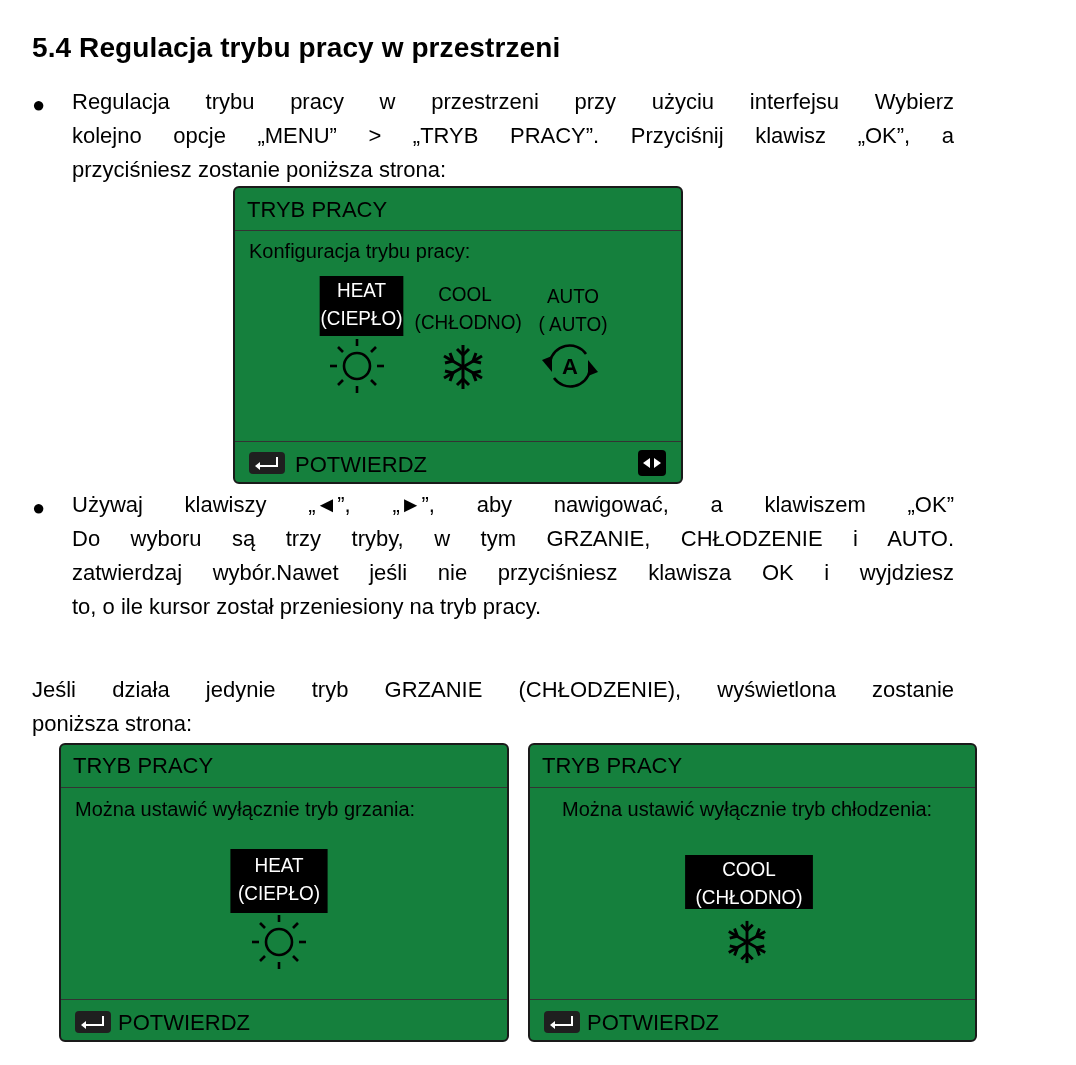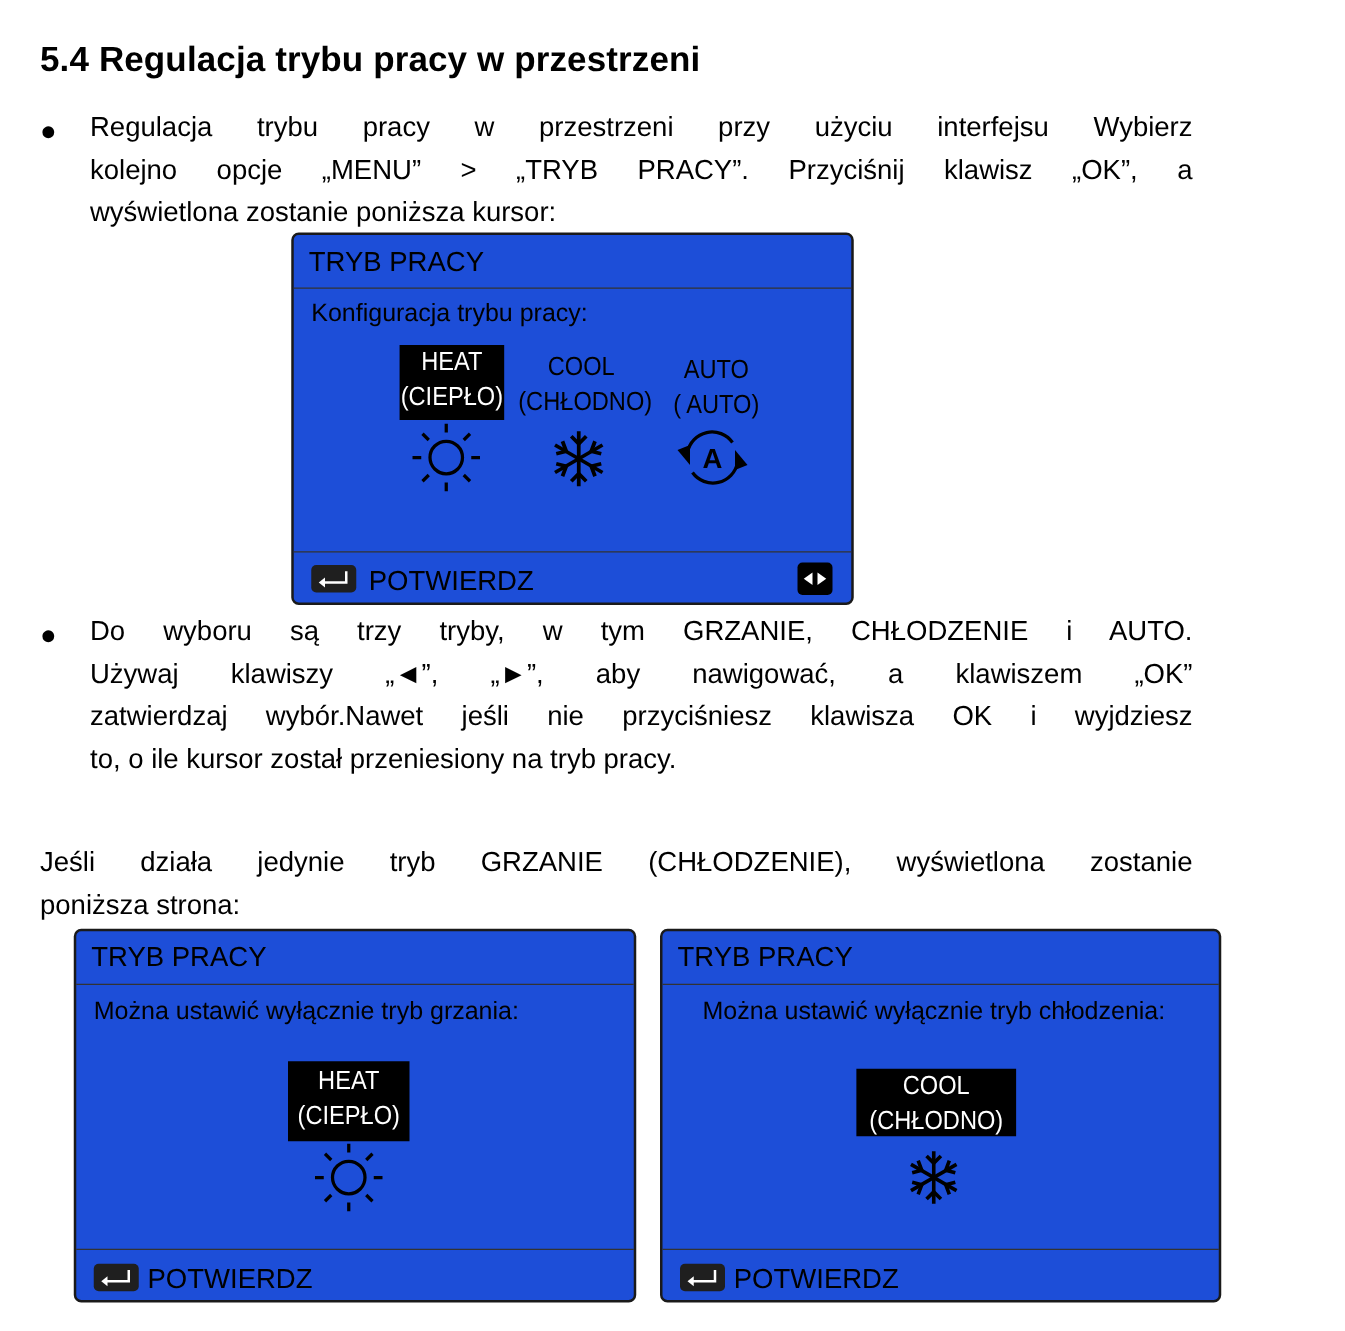--- a/index.html
+++ b/index.html
@@ -5,41 +5,41 @@
   html, body { margin:0; padding:0; background:#ffffff; }
   body { width:1076px; height:1065px; position:relative; overflow:hidden;
          font-family:"Liberation Sans", sans-serif; color:#000; }
   .abs { position:absolute; }
   .h1 { left:32px; top:32px; font-size:28px; font-weight:bold; letter-spacing:0.1px; white-space:nowrap; }
   .para { font-size:22px; line-height:34px; }
   .bullet { left:32px; font-size:22px; }
   .line { white-space:nowrap; display:block; }
   .jl { display:block; text-align:justify; text-align-last:justify; }
 
-  .screen { position:absolute; border:2px solid #1a1a1a; border-radius:6px; background:#1d4ed8; box-sizing:border-box; }
+  .screen { position:absolute; border:2px solid #1a1a1a; border-radius:6px; background:#15803d; box-sizing:border-box; }
   .scr-title { position:absolute; left:12px; font-size:22px; white-space:nowrap; }
   .divider { position:absolute; left:0; right:0; height:0; border-top:1.5px solid #333; }
   .scr-sub { position:absolute; font-size:20px; white-space:nowrap; }
   .mode { position:absolute; text-align:center; font-size:21px; line-height:28px; white-space:nowrap; transform:scaleX(0.9); transform-origin:center; }
   .sel { background:#000; color:#fff; }
   .icon { position:absolute; }
   .enter-key { position:absolute; width:36px; height:22px; background:#1f1f1f; border-radius:4px; }
   .footer-label { position:absolute; font-size:22px; white-space:nowrap; }
   .lr-key { position:absolute; width:28px; height:26px; background:#000; border-radius:4px; }
 </style>
 </head>
 <body>
 
 <div class="abs h1">5.4 Regulacja trybu pracy w przestrzeni</div>
 
 <div class="abs bullet" style="top:92px;">●</div>
 <div class="abs para" style="left:72px; top:85px; width:882px;">
   <span class="jl">Regulacja trybu pracy w przestrzeni przy użyciu interfejsu Wybierz</span>
   <span class="jl">kolejno opcje „MENU” &gt; „TRYB PRACY”. Przyciśnij klawisz „OK”, a</span>
-  <span class="line">wyświetlona zostanie poniższa kursor:</span>
+  <span class="line">przyciśniesz zostanie poniższa strona:</span>
 </div>
 
 <div class="screen" style="left:233px; top:186px; width:450px; height:298px;">
   <div class="scr-title" style="top:9px;">TRYB PRACY</div>
   <div class="divider" style="top:42px;"></div>
   <div class="scr-sub" style="left:14px; top:52px;">Konfiguracja trybu pracy:</div>
 
   <div class="mode sel" style="left:80px; top:88px; width:93px; height:60px;">
     <div>HEAT</div>
     <div>(CIEPŁO)</div>
@@ -100,22 +100,22 @@
   <div class="lr-key" style="left:403px; top:262px;">
     <svg width="28" height="26" viewBox="0 0 28 26">
         <polygon points="5,13 12,8 12,18" fill="#fff"></polygon>
         <polygon points="23,13 16,8 16,18" fill="#fff"></polygon>
       </svg>
   </div>
 </div>
 
 <div class="abs bullet" style="top:495px;">●</div>
 <div class="abs para" style="left:72px; top:488px; width:882px;">
+  <span class="jl">Używaj klawiszy „◄”, „►”, aby nawigować, a klawiszem „OK”</span>
   <span class="jl">Do wyboru są trzy tryby, w tym GRZANIE, CHŁODZENIE i AUTO.</span>
-  <span class="jl">Używaj klawiszy „◄”, „►”, aby nawigować, a klawiszem „OK”</span>
   <span class="jl">zatwierdzaj wybór.Nawet jeśli nie przyciśniesz klawisza OK i wyjdziesz</span>
   <span class="line">to, o ile kursor został przeniesiony na tryb pracy.</span>
 </div>
 
 <div class="abs para" style="left:32px; top:673px; width:922px;">
   <span class="jl">Jeśli działa jedynie tryb GRZANIE (CHŁODZENIE), wyświetlona zostanie</span>
   <span class="line">poniższa strona:</span>
 </div>
 
 <div class="screen" style="left:59px; top:743px; width:450px; height:299px;">

